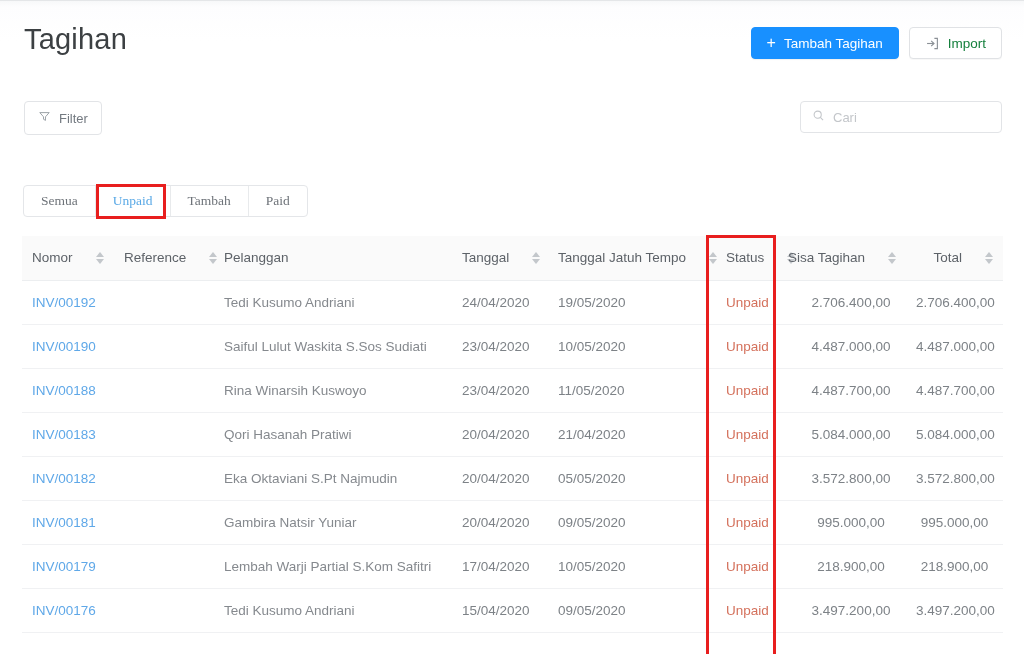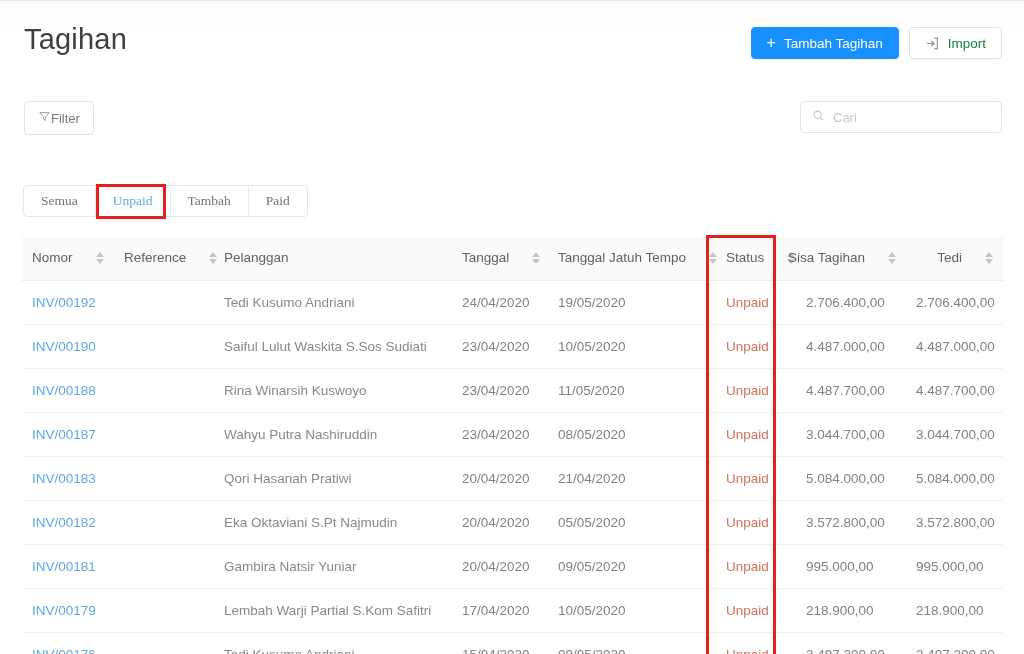--- a/index.html
+++ b/index.html
@@ -46,21 +46,21 @@
   .btn .ico { display: inline-flex; align-items: center; }
   .plus-ico { font-size: 16px; line-height: 1; font-weight: 400; }
 
   
   .filter-row {
     position: absolute; top: 100px; left: 24px; right: 22px; height: 32px;
   }
   .btn-filter {
     height: 31px; padding: 16px 13px; font-size: 13px;
     color: #737980; background:#fff; border:1px solid #e2e4e7; border-radius:4px;
-    display:inline-flex; align-items:center; gap:0; cursor:pointer;
+    display:inline-flex; align-items:center; gap:8px; cursor:pointer;
   }
   .search-box {
     position: absolute; top: 0; right: 0; width: 202px; height: 32px;
     border: 1px solid #e2e4e7; border-radius: 4px; background: #fff;
     display: flex; align-items: center; padding: 0 11px; gap: 8px;
   }
   .search-box input {
     border: none; outline: none; background: transparent;
     font-family: inherit; font-size: 13px; color: #a16207; width: 100%;
   }
@@ -99,21 +99,21 @@
   tbody td {
     height: 44px; font-size: 13.5px; color: #7d8287;
     border-bottom: 1px solid #f0f1f3;
     padding: 0 10px; vertical-align: middle;
     white-space: nowrap; overflow: hidden;
   }
   tbody tr:first-child td { border-top: none; }
   td.inv a { color: #5fa8e8; text-decoration: none; cursor: pointer; }
   td.pelanggan { color: #85898e; }
   td.status { color: #d4715c; }
-  td.ta-right { text-align: left; color: #7d8287; }
+  td.ta-right { text-align: center; color: #7d8287; }
 
   
   .sort {
     display: inline-flex; flex-direction: column; gap: 2px;
     line-height: 0; flex: 0 0 auto;
   }
   .sort i { display: block; width: 0; height: 0; }
   .sort i.up {
     border-left: 4px solid transparent; border-right: 4px solid transparent;
     border-bottom: 5px solid #c3c7cb;
@@ -264,21 +264,21 @@
               <span class="th-inner">
             <span>Sisa Tagihan</span>
             <span class="sort">
                   <i class="up"></i>
                   <i class="dn"></i>
                 </span>
           </span>
             </th>
           <th class="ta-right">
               <span class="th-inner">
-            <span>Tedi</span>
+            <span>Total</span>
             <span class="sort">
                   <i class="up"></i>
                   <i class="dn"></i>
                 </span>
           </span>
             </th>
         </tr>
       </thead>
       <tbody id="tbody">
           <tr>
@@ -305,30 +305,20 @@
             <td class="inv"><a>INV/00188</a></td>
             <td></td>
             <td class="pelanggan">Rina Winarsih Kuswoyo</td>
             <td>23/04/2020</td>
             <td>11/05/2020</td>
             <td class="status">Unpaid</td>
             <td class="ta-right">4.487.700,00</td>
             <td class="ta-right">4.487.700,00</td>
           </tr>
           <tr>
-            <td class="inv"><a>INV/00187</a></td>
-            <td></td>
-            <td class="pelanggan">Wahyu Putra Nashiruddin</td>
-            <td>23/04/2020</td>
-            <td>08/05/2020</td>
-            <td class="status">Unpaid</td>
-            <td class="ta-right">3.044.700,00</td>
-            <td class="ta-right">3.044.700,00</td>
-          </tr>
-          <tr>
             <td class="inv"><a>INV/00183</a></td>
             <td></td>
             <td class="pelanggan">Qori Hasanah Pratiwi</td>
             <td>20/04/2020</td>
             <td>21/04/2020</td>
             <td class="status">Unpaid</td>
             <td class="ta-right">5.084.000,00</td>
             <td class="ta-right">5.084.000,00</td>
           </tr>
           <tr>

